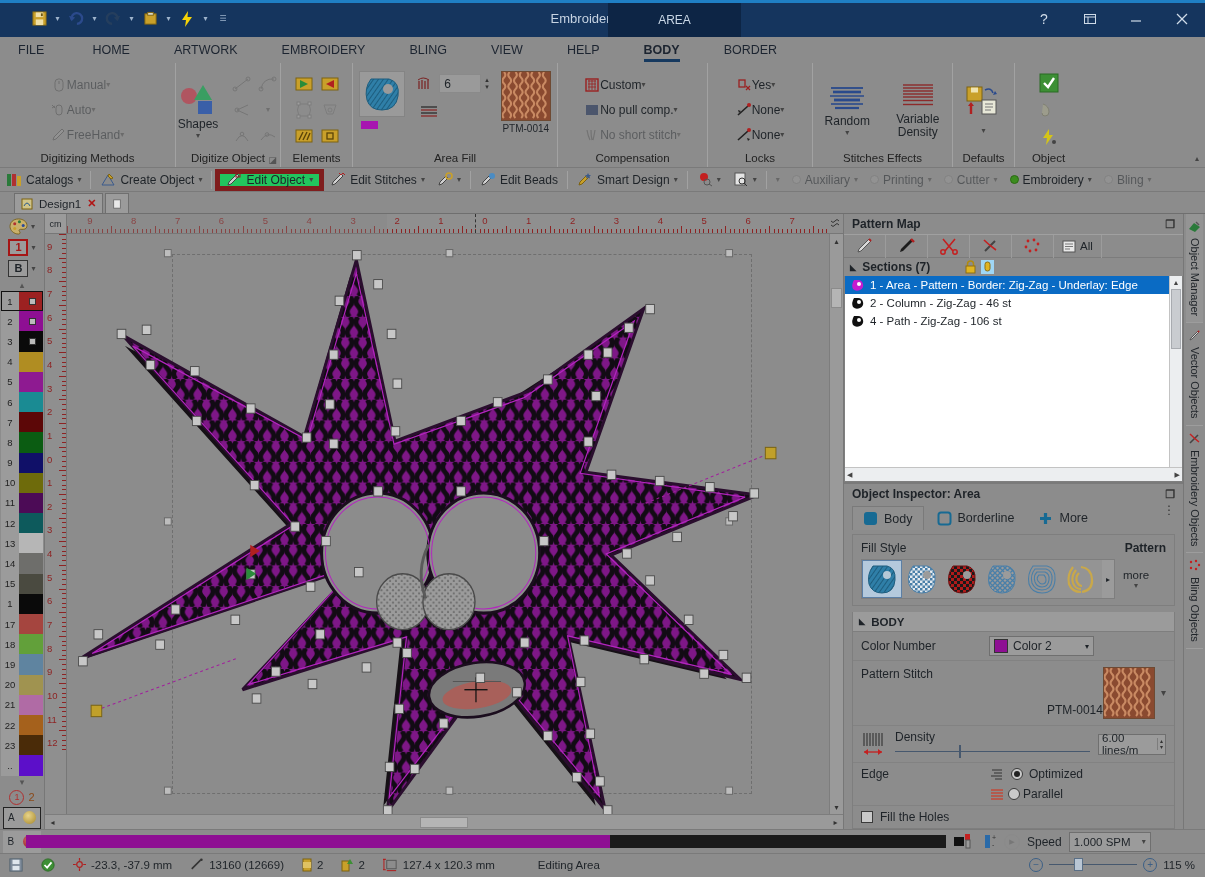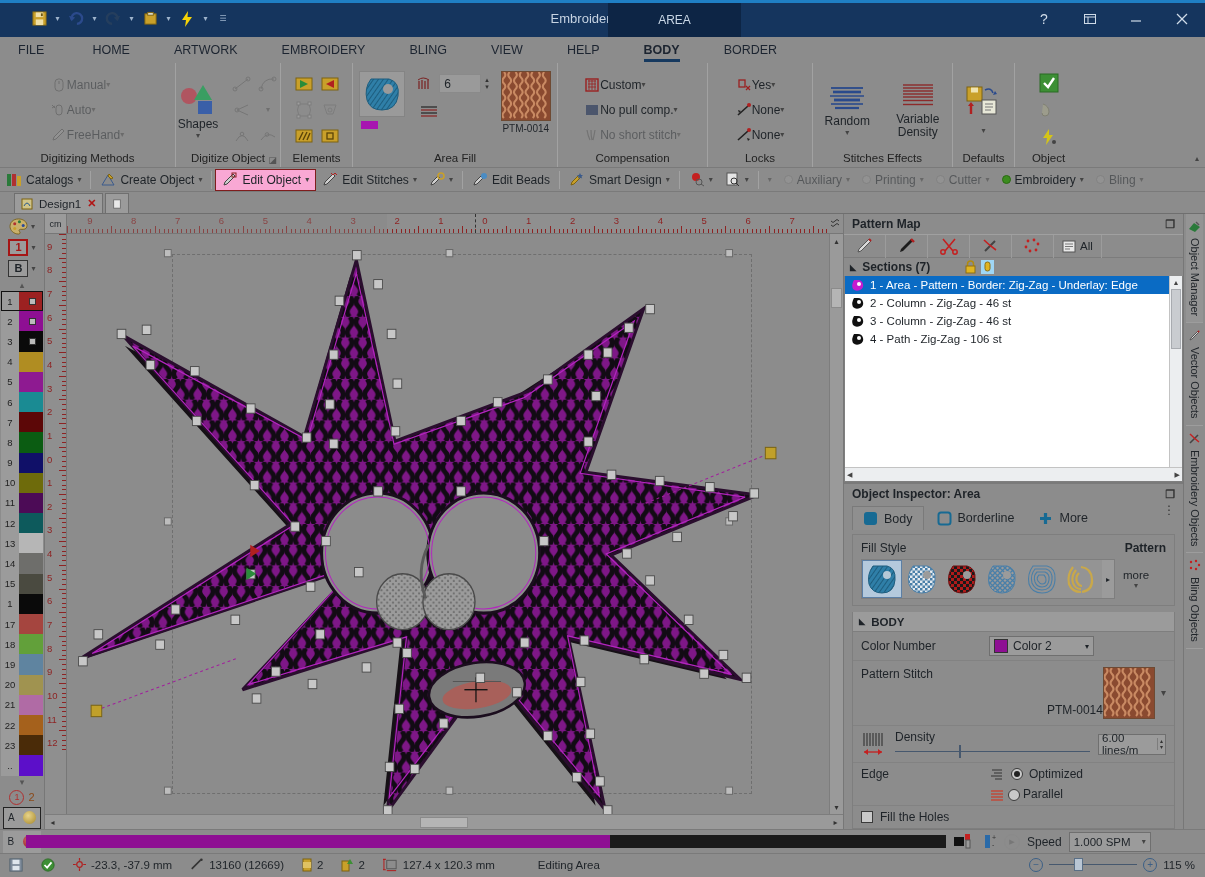--- a/index.html
+++ b/index.html
@@ -47,21 +47,21 @@
   .swatch-sm{width:17px;height:8px;background:#a715b0;margin-top:4px;margin-left:2px;}
   .spin{display:flex;align-items:center;gap:4px;}
   .spinbox{width:42px;height:19px;background:#9a9a9a;border:1px solid #8a8a8a;font-size:12px;display:flex;align-items:center;padding-left:4px;}
   .spin-arrows{display:flex;flex-direction:column;gap:1px;font-size:7px;color:#333;cursor:pointer;line-height:6px;}
   .ptm{display:flex;flex-direction:column;align-items:center;cursor:pointer;}
   .ptm-img{width:50px;height:50px;border:1px solid #6e4a33;}
   .ptm-cap{font-size:10px;margin-top:2px;}
   
   .toolbar2{height:24px;background:#8c8c8c;display:flex;align-items:center;border-bottom:1px solid #7a7a7a;font-size:12px;}
   .tb-item{display:flex;align-items:center;gap:4px;padding:0 6px;height:22px;cursor:pointer;}
-  .tb-item.pressed{background:#f9a8d4;border:1px solid #7f1d1d;}
+  .tb-item.pressed{background:#22c55e;border:5px solid #7f1d1d;}
   .tb-sep{width:1px;height:18px;background:#a2a2a2;margin:0 3px;}
   .tb-dim{opacity:.5;}
   .dot{width:9px;height:9px;border-radius:50%;background:#999;border:1px solid #777;}
   .dot.on{background:#3b8c1e;border-color:#2a6a12;}
   
   .doctabs{height:22px;background:#8c8c8c;display:flex;align-items:flex-end;padding-left:14px;gap:2px;border-bottom:1px solid #6f6f6f;}
   .dtab{height:20px;background:#9b9b9b;border:1px solid #6f6f6f;border-bottom:none;display:flex;align-items:center;gap:6px;padding:0 6px;font-size:11.5px;cursor:pointer;}
   .dtab .x{color:#b01515;font-weight:bold;font-size:11px;}
   .dtab2{width:24px;justify-content:center;}
   
@@ -1441,27 +1441,20 @@
               <path d="M3 1 Q0 6 2 10 Q5 13 9 11 Q13 9 12 5 Q11 1 7 1 Z" fill="#101010"></path>
               <circle cx="8" cy="5" r="2" fill="#fff"></circle>
             </svg>
             <span>2 - Column - Zig-Zag - 46 st</span>
           </div>
           <div class="secrow">
             <svg width="14" height="13" viewBox="0 0 14 13">
               <path d="M3 1 Q0 6 2 10 Q5 13 9 11 Q13 9 12 5 Q11 1 7 1 Z" fill="#101010"></path>
               <circle cx="8" cy="5" r="2" fill="#fff"></circle>
             </svg>
-            <span>3 - Column - Zig-Zag - 46 st</span>
-          </div>
-          <div class="secrow">
-            <svg width="14" height="13" viewBox="0 0 14 13">
-              <path d="M3 1 Q0 6 2 10 Q5 13 9 11 Q13 9 12 5 Q11 1 7 1 Z" fill="#101010"></path>
-              <circle cx="8" cy="5" r="2" fill="#fff"></circle>
-            </svg>
             <span>4 - Path - Zig-Zag - 106 st</span>
           </div>
         </div>
       <div class="sl-scroll">
         <div class="sl-up">▲</div>
         <div class="sl-thumb"></div>
         <div class="sl-dn" style="position:absolute;bottom:0;width:100%">▼</div>
       </div>
       <div class="sl-hbar" style="position:absolute;bottom:0;left:0;right:0">
         <span>◀</span>
@@ -1642,21 +1635,21 @@
           <div class="prow" style="align-items:flex-start;">
             <span class="plabel">Edge</span>
             <div style="display:flex;flex-direction:column;gap:6px;">
               <div style="display:flex;align-items:center;gap:6px;">
                 <svg width="16" height="12" viewBox="0 0 16 12">
                     <path d="M3 2 h10 M5 5 h8 M2 8 h11 M6 11 h7" stroke="#333" stroke-width="1.2"></path>
                   </svg>
                 <span class="radio on"></span>
                 <span style="font-size:12px">Optimized</span>
               </div>
-              <div style="display:flex;align-items:flex-end;gap:3px;">
+              <div style="display:flex;align-items:center;gap:3px;">
                 <svg width="16" height="12" viewBox="0 0 16 12">
                     <path d="M2 2 h12 M2 5 h12 M2 8 h12 M2 11 h12" stroke="#c04a3a" stroke-width="1.3"></path>
                   </svg>
                 <span class="radio"></span>
                 <span style="font-size:12px">Parallel</span>
               </div>
             </div>
           </div>
           <div class="prow" style="border-bottom:none;gap:7px;">
             <span class="chk"></span>

